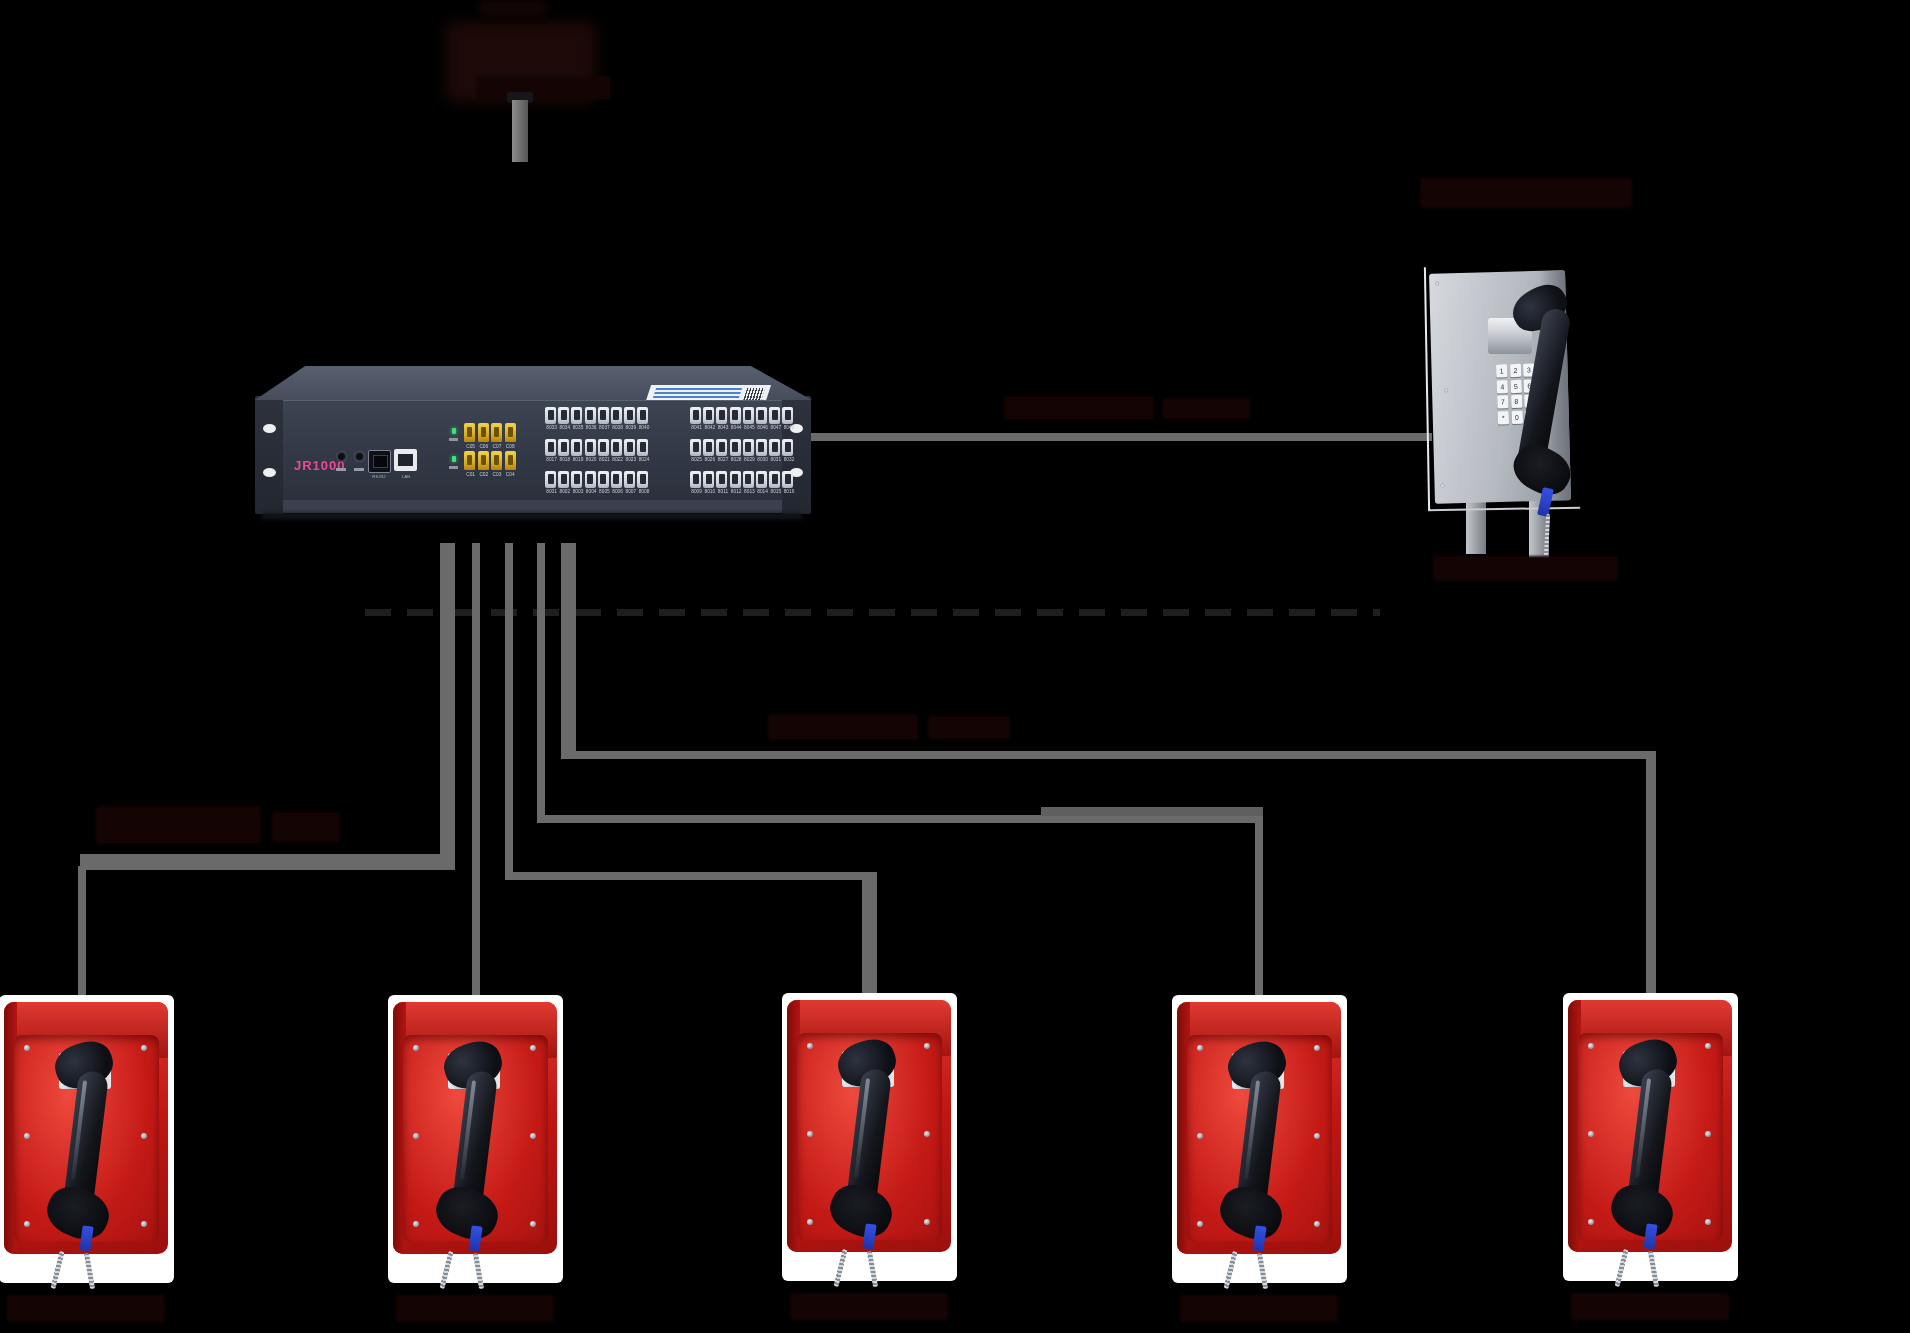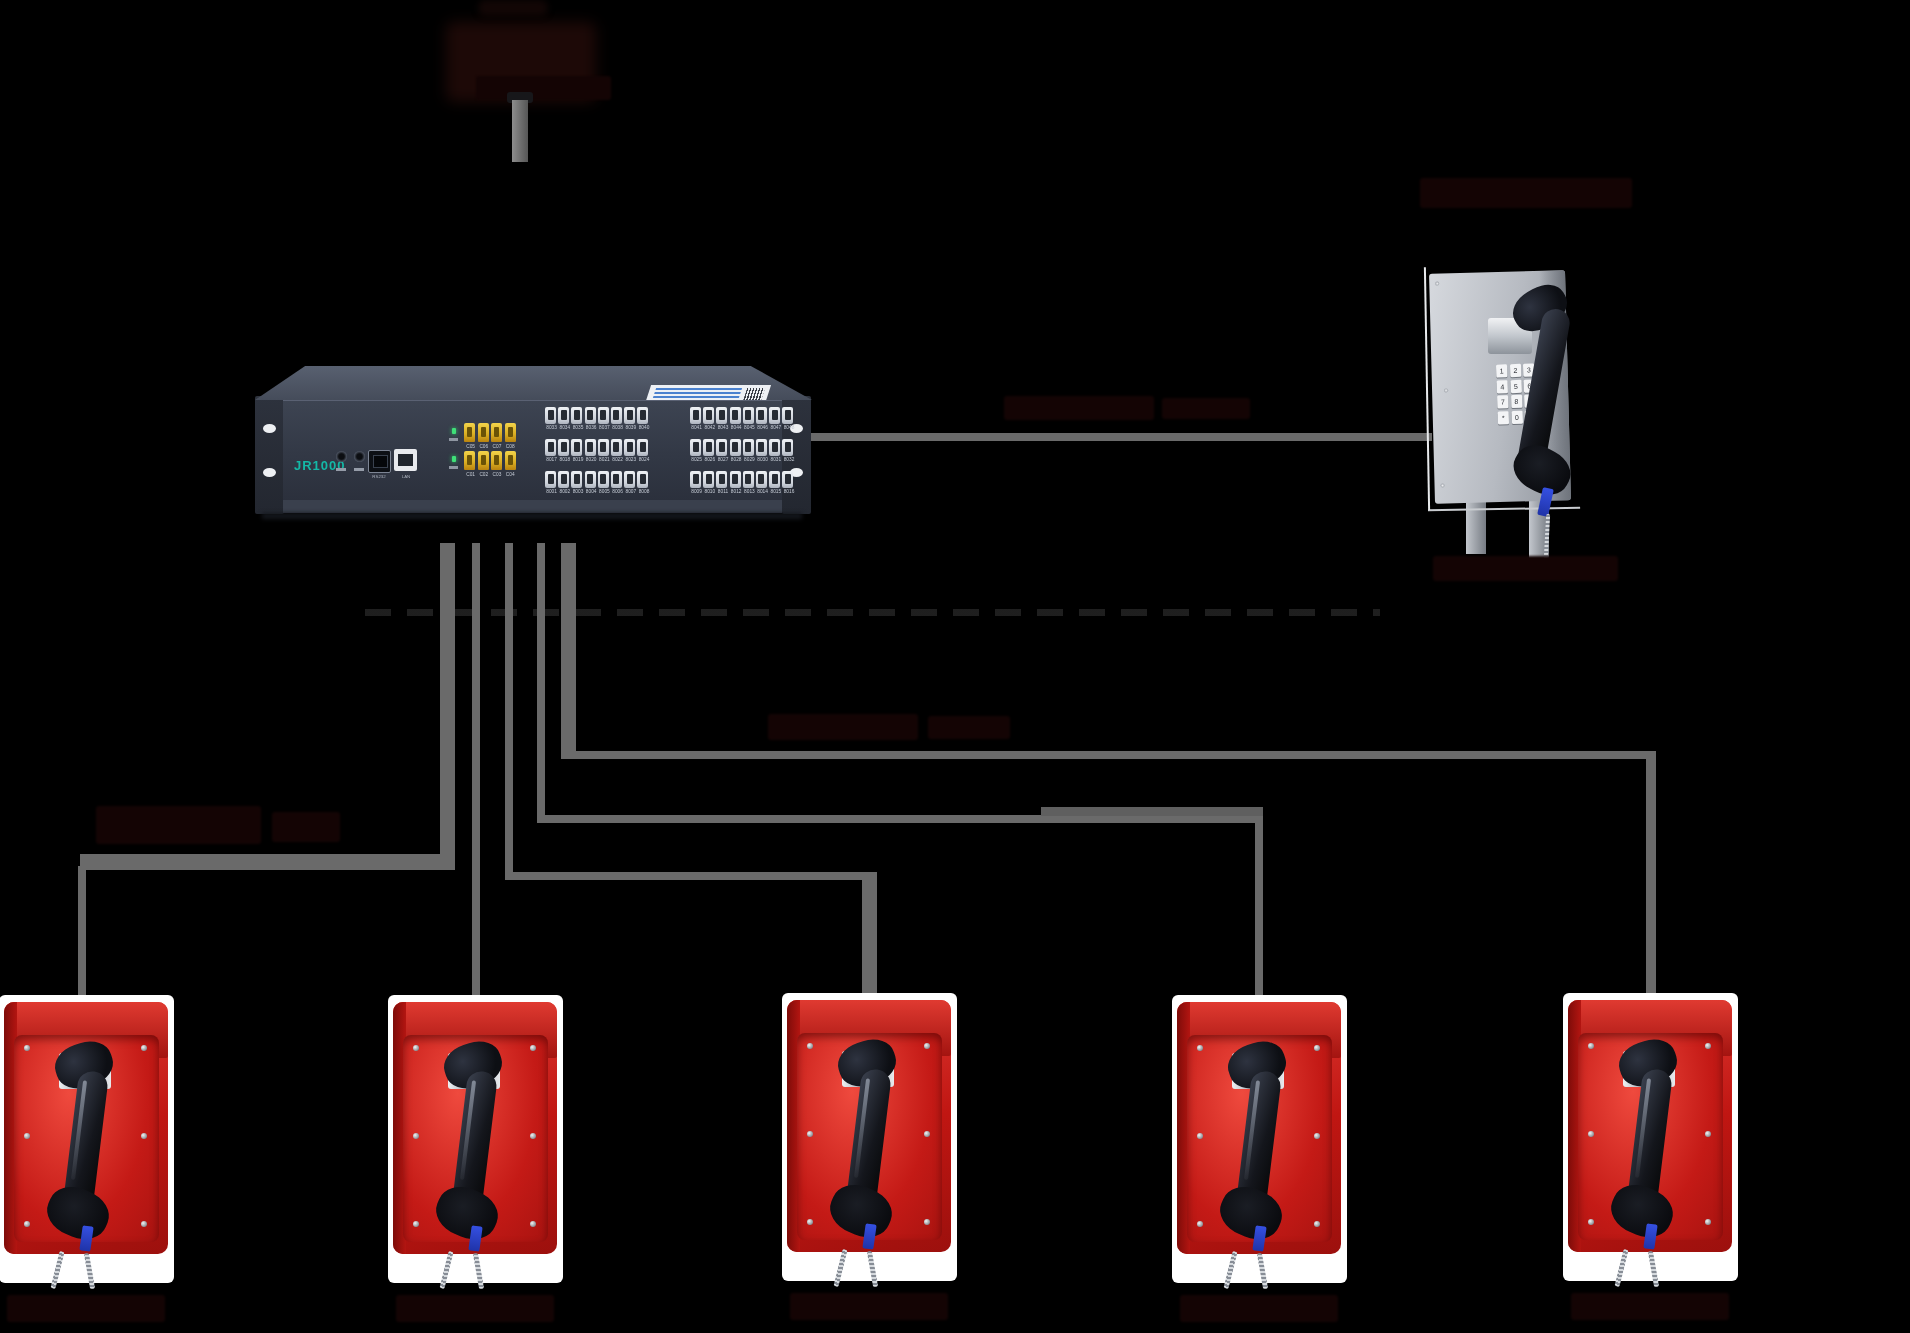--- a/index.html
+++ b/index.html
@@ -33,21 +33,21 @@
   .pbx-shadow{left:262px;top:513px;width:540px;height:6px;background:#14171d;filter:blur(2px);}
   .pbx-ear{top:396px;width:29px;height:118px;background:linear-gradient(180deg,#2d323d,#232730);border-radius:2px;}
   .pbx-ear .oval{position:absolute;left:8px;width:13px;height:9px;border-radius:50%;background:#eef0f3;}
   .sticker{left:648px;top:385px;width:120px;height:19px;background:#eef1f5;transform:skewX(-18deg);
      overflow:hidden;}
   .sticker .lines{position:absolute;left:6px;top:3px;width:86px;height:13px;
      background:repeating-linear-gradient(180deg,#4b82cf 0 1.5px,transparent 1.5px 4.2px);}
   .sticker .code{position:absolute;right:5px;top:3px;width:18px;height:12px;
      background:repeating-linear-gradient(90deg,#3a3f48 0 1.5px,transparent 1.5px 3px);}
 
-  .pbx-model{left:294px;top:458px;color:#14b8a6;font-size:13px;font-weight:600;letter-spacing:1px;}
+  .pbx-model{left:294px;top:458px;color:#ec4899;font-size:13px;font-weight:600;letter-spacing:1px;}
   .jack{top:451px;width:11px;height:11px;border-radius:50%;background:radial-gradient(circle at 50% 50%,#0c0e12 35%,#586070 75%,#39404c);}
   .jack-label{top:468px;width:10px;height:2.5px;background:#959ca8;}
   .rj45-a{left:368px;top:450px;width:21px;height:21px;background:#0d1015;border:1px solid #7d8594;border-radius:2px;}
   .rj45-a .slot{position:absolute;left:4px;top:4px;width:13px;height:11px;background:#05070a;border:1px solid #39414e;}
   .rj45-b{left:394px;top:449px;width:23px;height:22px;background:#e8eaee;border-radius:2px;}
   .rj45-b .slot{position:absolute;left:4px;top:5px;width:15px;height:12px;background:#20252d;}
   .tiny-label{position:absolute;color:#aab0bc;font-size:8px;transform:scale(0.55);transform-origin:center top;white-space:nowrap;}
   .led{width:4px;height:6px;background:#3fe078;border-radius:1px;box-shadow:0 0 4px #2ecb6a;}
   .led-tag{width:9px;height:2.5px;background:#8f96a2;}
 

